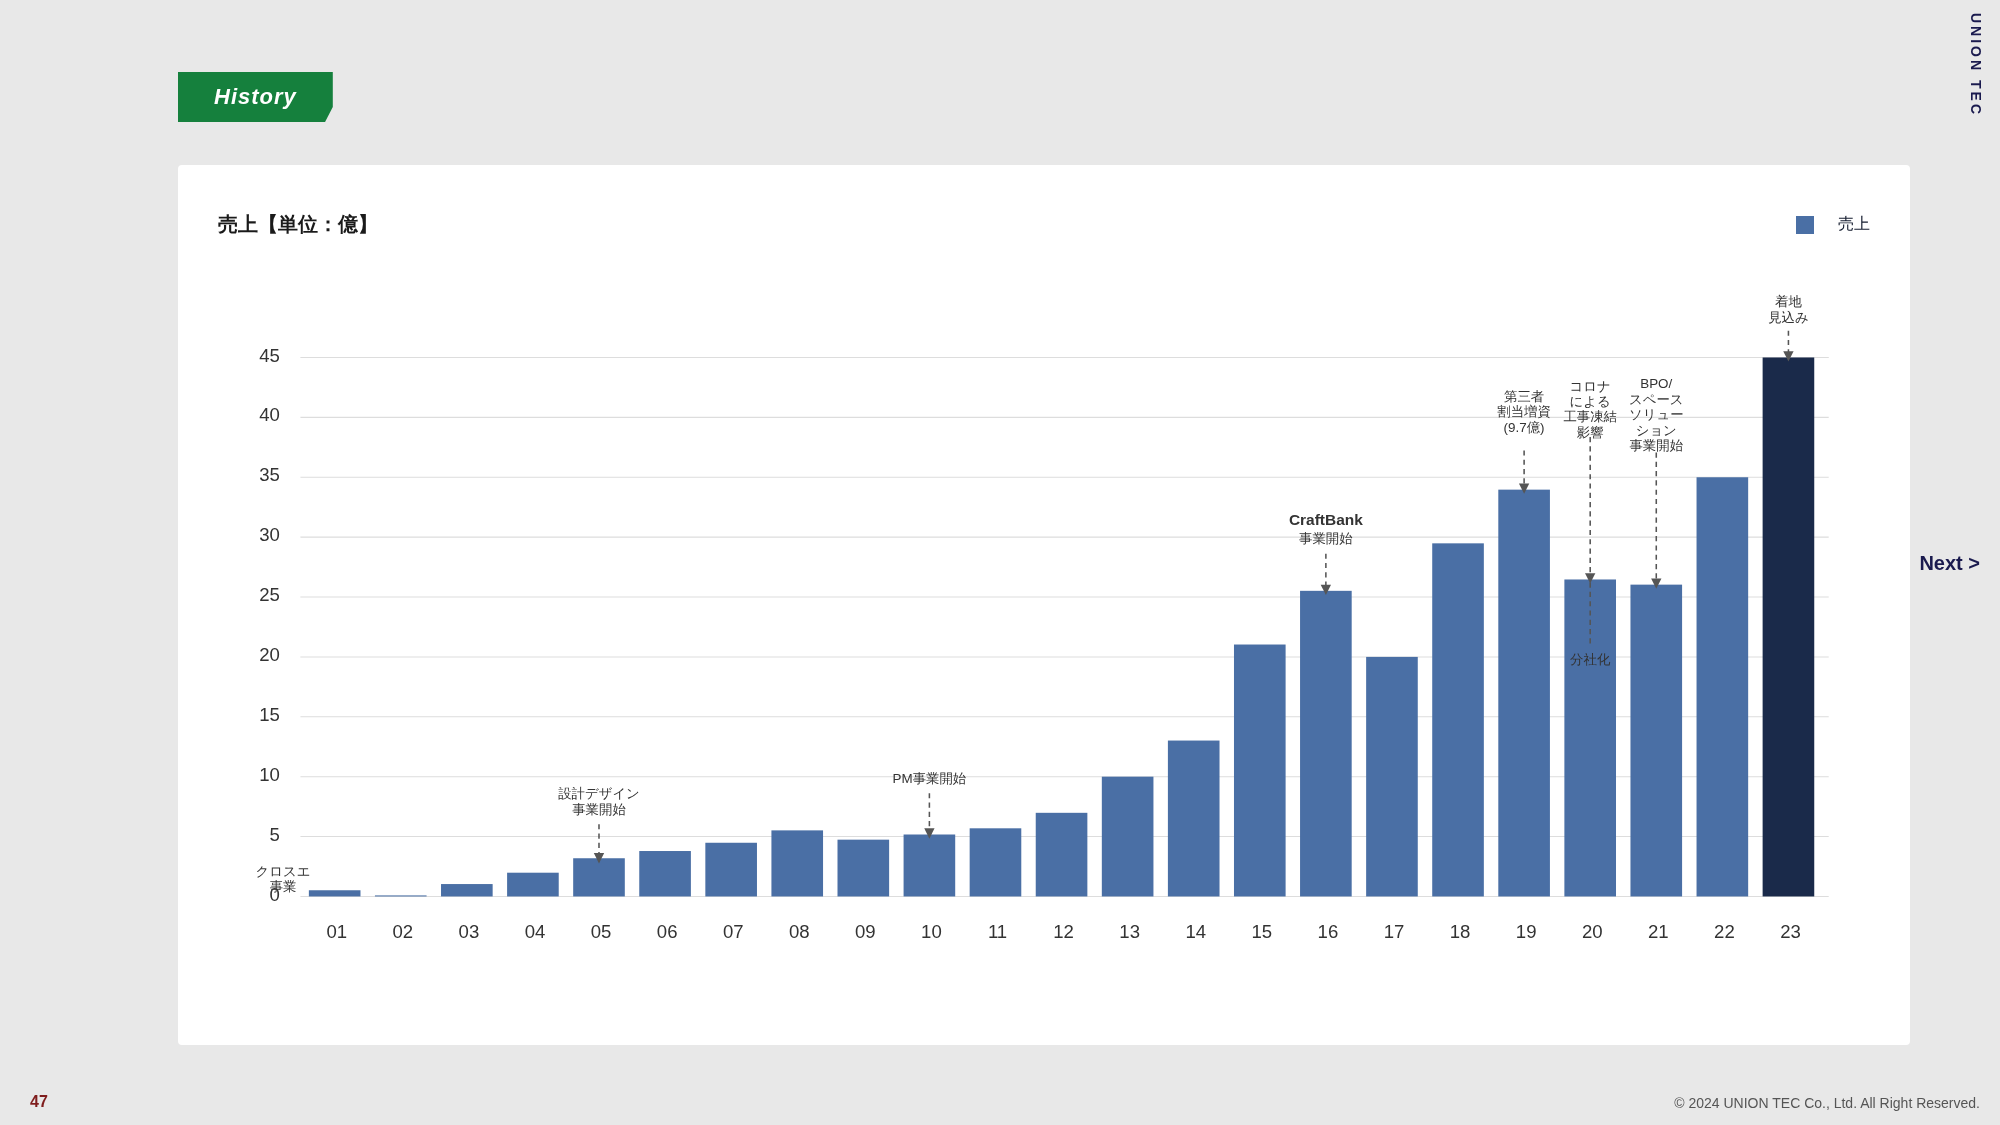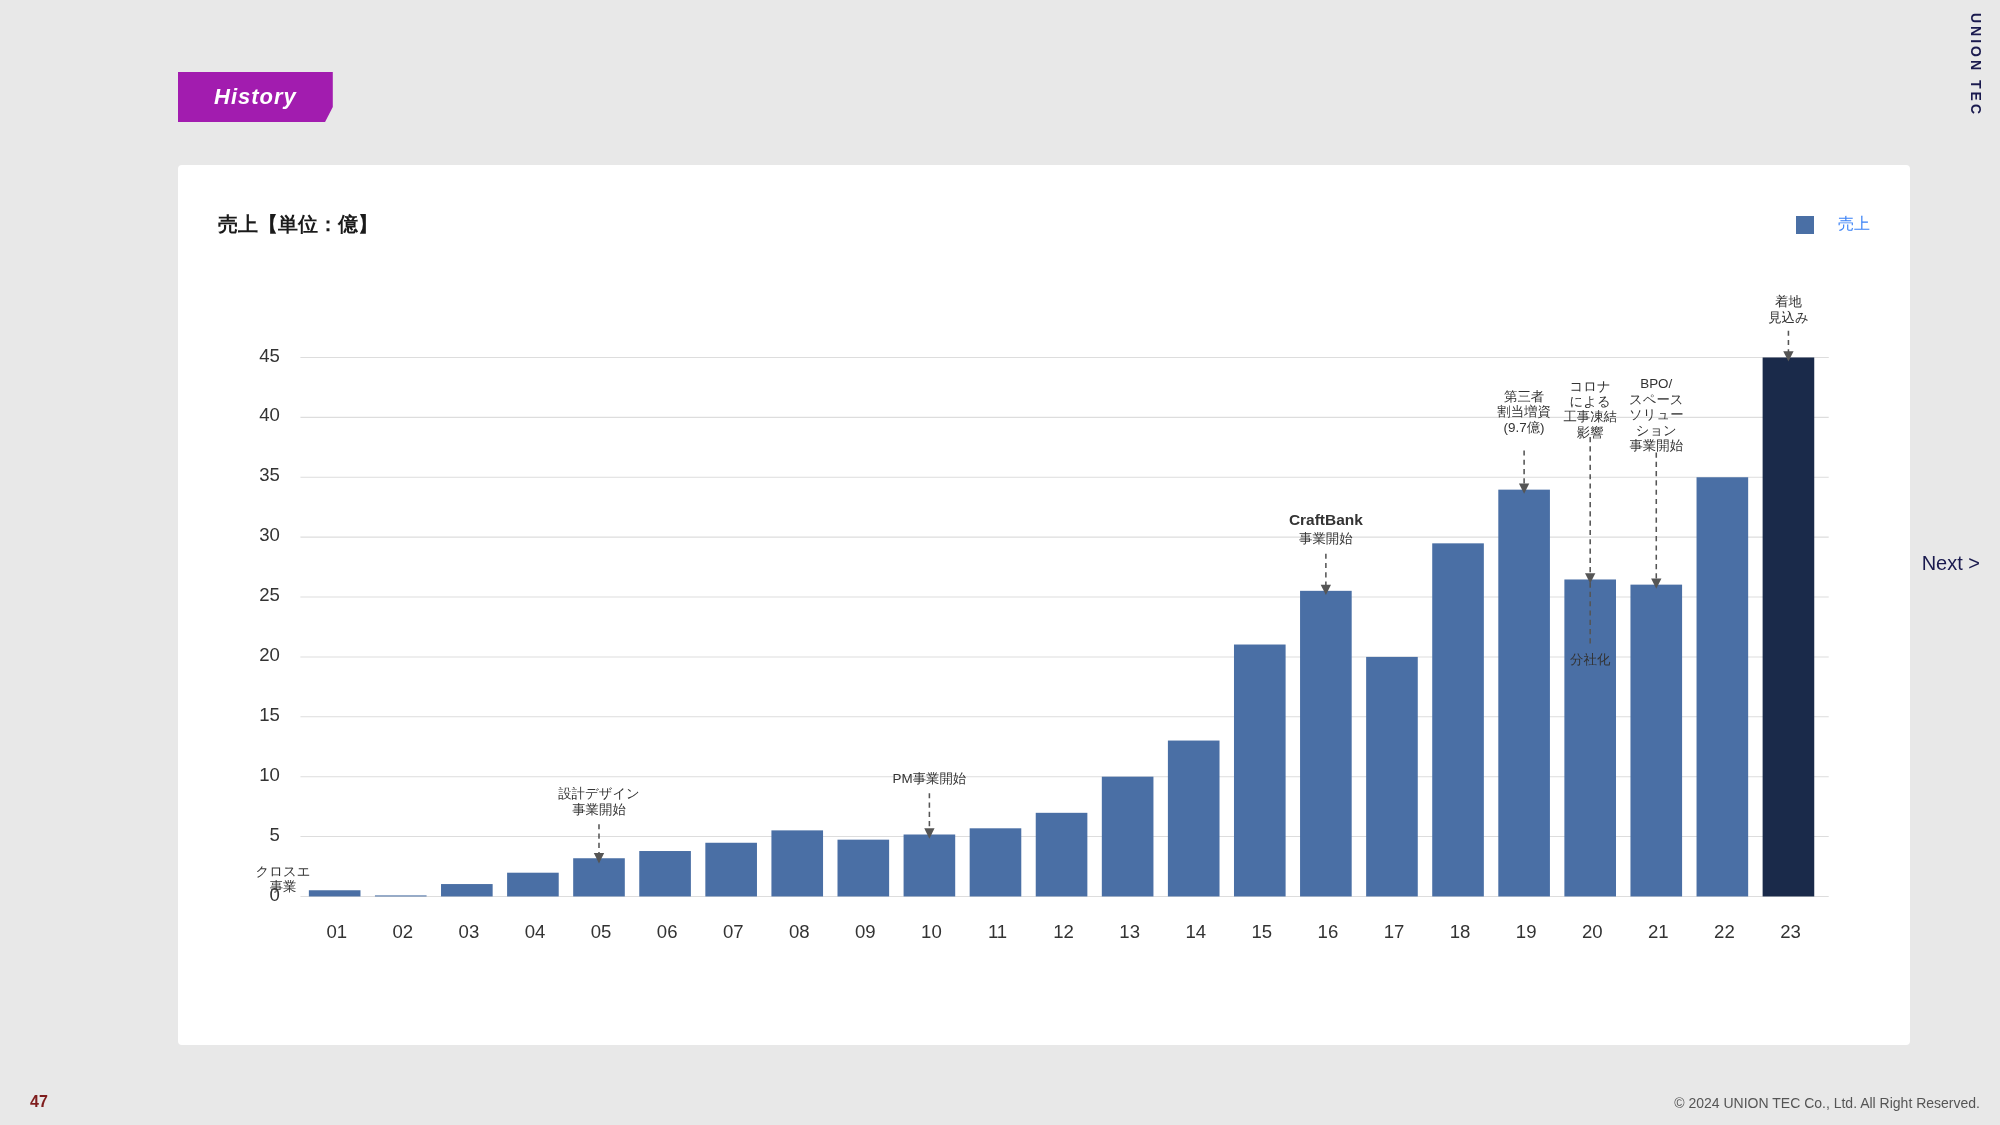--- a/index.html
+++ b/index.html
@@ -30,21 +30,21 @@
       letter-spacing: 3px;
       background: #e8e8e8;
       padding-top: 10px;
     }
 
     
     .history-badge {
       position: absolute;
       top: 72px;
       left: 178px;
-      background: #a21caf;
+      background: #15803d;
       color: white;
       padding: 12px 36px;
       font-style: italic;
       font-size: 22px;
       font-weight: bold;
       clip-path: polygon(0 0, 100% 0, 100% 70%, 95% 100%, 0 100%);
       letter-spacing: 1px;
     }
     .history-badge::after {
       content: '';
@@ -81,21 +81,21 @@
       font-size: 20px;
       font-weight: bold;
       color: #1a1a1a;
     }
 
     .legend {
       display: flex;
       align-items: center;
       gap: 24px;
       font-size: 16px;
-      color: #3b82f6;
+      color: #0f172a;
     }
 
     .legend-box {
       width: 18px;
       height: 18px;
       background: #4a6fa5;
     }
 
     
     .chart-area {
@@ -109,21 +109,21 @@
       height: 100%;
     }
 
     
     .next-button {
       position: absolute;
       right: 20px;
       top: 50%;
       transform: translateY(-50%);
       font-size: 20px;
-      font-weight: normal;
+      font-weight: bold;
       color: #1a1a4e;
       cursor: pointer;
       white-space: nowrap;
     }
 
     
     .footer-left {
       position: absolute;
       bottom: 14px;
       left: 30px;

